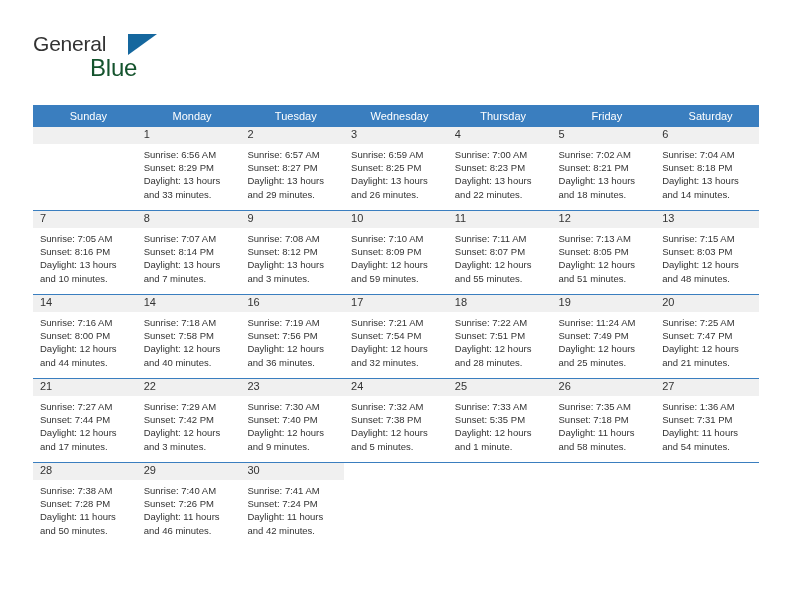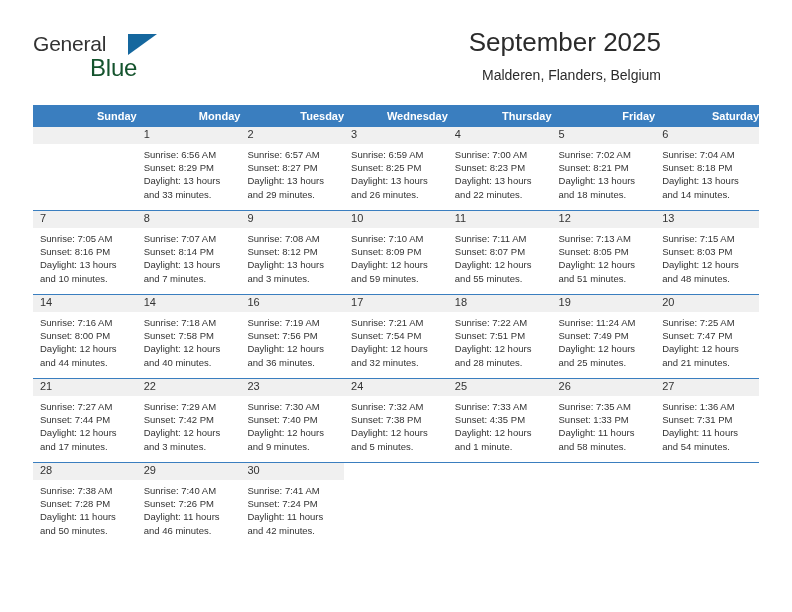--- a/index.html
+++ b/index.html
@@ -87,23 +87,23 @@
     position: absolute;
     left: 33px;
     top: 105px;
     width: 726px;
     border-collapse: collapse;
     table-layout: fixed;
   }
   .calendar th {
     background: #3a7ebf;
     color: #ffffff;
-    font-weight: bold;
+    font-weight: normal;
     font-size: 11px;
-    text-align: right;
+    text-align: center;
     padding: 4px 0 4px 7px;
     height: 13px;
     border: none;
   }
   .calendar td {
     vertical-align: top;
     border-top: 1px solid #3a7ebf;
     padding: 0;
     height: 83px;
     width: 103.7px;
@@ -143,24 +143,20 @@
 <div class="page">
 
   <div class="header">
 
     <div class="brand">
       <span class="brand-general">General</span>
       <span class="brand-tri"></span>
       <span class="brand-blue">Blue</span>
     </div>
 
-    <div class="title-wrap">
-      <div class="cal-title">September 2025</div>
-      <div class="cal-subtitle">Malderen, Flanders, Belgium</div>
-    </div>
 
   </div>
 
   <table class="calendar">
     <thead>
       <tr>
         <th>Sunday</th>
         <th>Monday</th>
         <th>Tuesday</th>
         <th>Wednesday</th>
@@ -444,32 +440,32 @@
                 <div>Daylight: 12 hours</div>
                 <div>and 5 minutes.</div>
               </div>
             </div>
           </td>
           <td>
             <div class="cell-inner">
               <div class="daynum-bar">25</div>
               <div class="cell-lines">
                 <div>Sunrise: 7:33 AM</div>
-                <div>Sunset: 4:35 PM</div>
+                <div>Sunset: 5:35 PM</div>
                 <div>Daylight: 12 hours</div>
                 <div>and 1 minute.</div>
               </div>
             </div>
           </td>
           <td>
             <div class="cell-inner">
               <div class="daynum-bar">26</div>
               <div class="cell-lines">
                 <div>Sunrise: 7:35 AM</div>
-                <div>Sunset: 1:33 PM</div>
+                <div>Sunset: 7:18 PM</div>
                 <div>Daylight: 11 hours</div>
                 <div>and 58 minutes.</div>
               </div>
             </div>
           </td>
           <td>
             <div class="cell-inner">
               <div class="daynum-bar">27</div>
               <div class="cell-lines">
                 <div>Sunrise: 1:36 AM</div>

